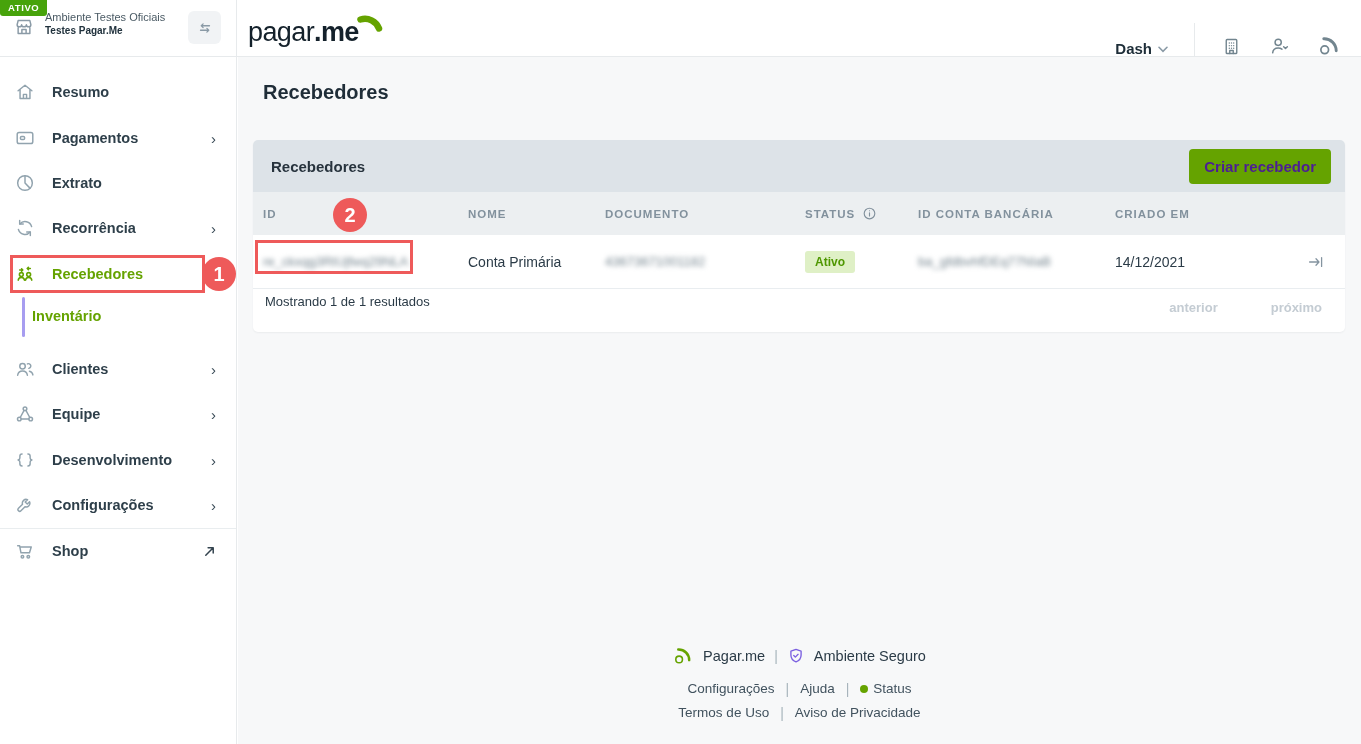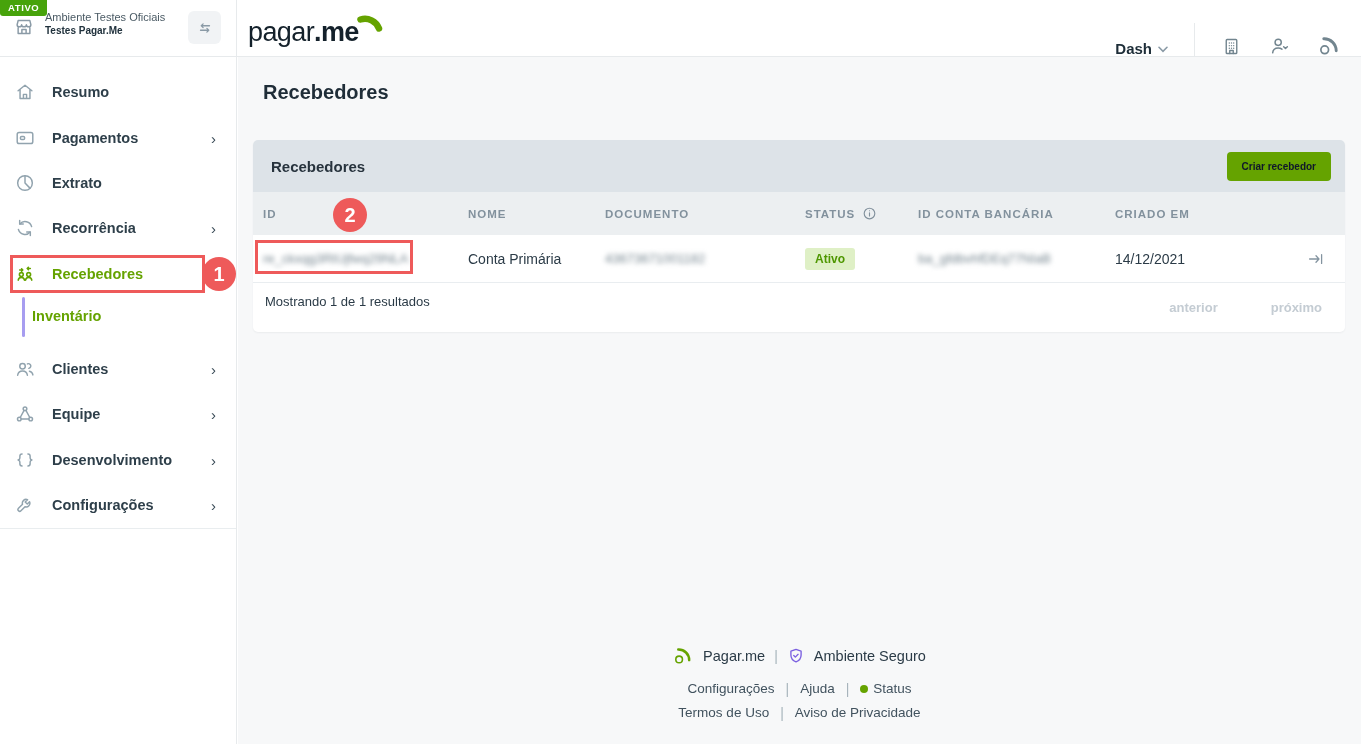--- a/index.html
+++ b/index.html
@@ -39,27 +39,27 @@
   .submenu-line { position:absolute; left:22px; top:240px; width:3px; height:40px; background:#a79df0; border-radius:2px; }
   .side-divider { position:absolute; left:0; top:471px; width:236px; height:1px; background:#e9edef; }
 
   
   .main { position:absolute; top:57px; left:238px; width:1123px; height:687px; background:#f7f8f9; }
   .page-title { position:absolute; left:25px; top:24px; font-size:20px; font-weight:800; color:#1f2d38; }
 
   .card { position:absolute; left:15px; top:83px; width:1092px; height:192px; background:#fff; border-radius:5px; box-shadow:0 1px 2px rgba(40,55,70,.06); }
   .card-header { height:52px; background:#dde3e8; border-radius:5px 5px 0 0; display:flex; align-items:center; padding:0 14px 0 18px; }
   .card-title { font-size:15px; font-weight:bold; color:#27333d; }
-  .create-btn { margin-left:auto; background:#65a300; border:none; color:#0f172a; font-family:inherit; font-size:10px; font-weight:bold; padding:9px 15px; border-radius:4px; cursor:pointer; }
+  .create-btn { margin-left:auto; background:#65a300; border:none; color:#4c1d95; font-family:inherit; font-size:15px; font-weight:bold; padding:9px 15px; border-radius:4px; cursor:pointer; }
 
   .grid-row { display:grid; grid-template-columns:205px 137px 200px 113px 197px 192px 1fr; padding-left:10px; padding-right:14px; align-items:center; }
   .thead { height:43px; background:#eceff1; }
   .th { font-size:11.5px; font-weight:bold; color:#82919d; letter-spacing:1px; display:flex; align-items:center; gap:7px; }
   .info-ic { color:#82919d; display:flex; cursor:pointer; }
-  .trow { height:48px; background:#fff; border-bottom:1px solid #e9edf0; }
+  .trow { height:54px; background:#fff; border-bottom:1px solid #e9edf0; }
   .cell { font-size:14px; color:#2b3b47; }
   .blurred { font-size:13px; color:#75858f; filter:blur(2.6px); user-select:none; }
   .status-badge { display:inline-block; background:#dff0c6; color:#4e9700; font-size:12px; font-weight:bold; padding:4px 10px; border-radius:3px; }
   .row-arrow { color:#8494a0; display:flex; cursor:pointer; }
   .showing { position:absolute; left:12px; top:154px; font-size:13px; color:#2b3b47; }
   .pagination { position:absolute; right:23px; top:160px; display:flex; gap:53px; }
   .page-link { font-size:13px; font-weight:bold; color:#c4ccd3; cursor:pointer; }
 
   
   .footer { position:absolute; left:0; width:1123px; text-align:center; }
@@ -257,20 +257,35 @@
       <svg width="22" height="22" viewBox="0 0 24 24" fill="none" stroke="currentColor" stroke-width="1.6" stroke-linecap="round" stroke-linejoin="round">
           <path d="M14.8 6.2a4.1 4.1 0 0 0-5.5 5L4.9 15.6a1.9 1.9 0 0 0 2.7 2.7l4.4-4.4a4.1 4.1 0 0 0 5-5.5l-2.5 2.5-2.3-2.2 2.6-2.5z"></path>
         </svg>
     </span>
     <span class="lbl">Configurações</span>
     <span class="chev">›</span>
   </div>
 
   <div class="side-divider"></div>
 
+  <div class="nav-item" style="top:479px">
+    <span class="ic">
+      <svg width="22" height="22" viewBox="0 0 24 24" fill="none" stroke="currentColor" stroke-width="1.6" stroke-linecap="round" stroke-linejoin="round">
+          <path d="M4 6.2h2.1L7.6 14h9.3l1.9-6.3H7"></path>
+          <circle cx="9.2" cy="18.2" r="1.4"></circle>
+          <circle cx="15.6" cy="18.2" r="1.4"></circle>
+        </svg>
+    </span>
+    <span class="lbl">Shop</span>
+    <span class="chev">
+      <svg width="13" height="13" viewBox="0 0 14 14" fill="none" stroke="#33434e" stroke-width="1.6" stroke-linecap="round" stroke-linejoin="round">
+          <path d="M3 11 11 3M5.5 3H11v5.5"></path>
+        </svg>
+    </span>
+  </div>
 </div>
 
 <div class="main">
   <h1 class="page-title">Recebedores</h1>
 
   <div class="card">
     <div class="card-header">
       <span class="card-title">Recebedores</span>
       <button class="create-btn">Criar recebedor</button>
     </div>

